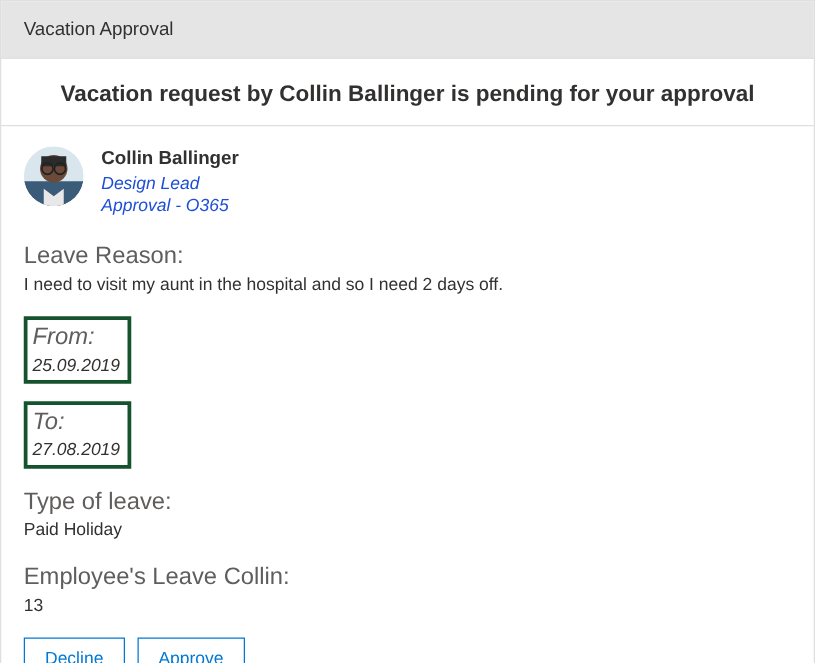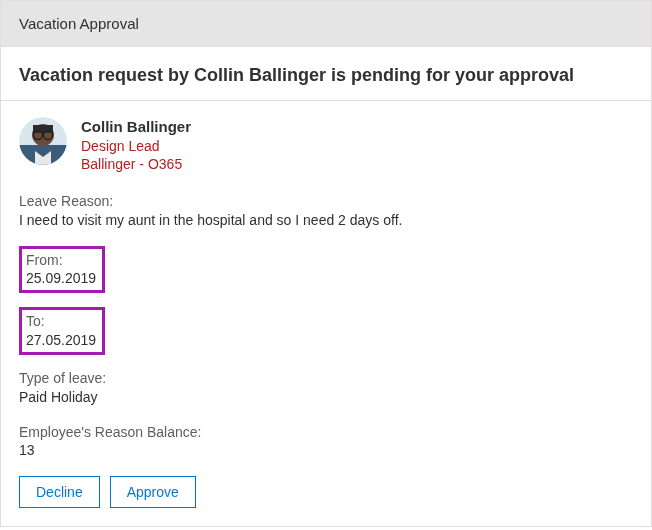--- a/index.html
+++ b/index.html
@@ -20,20 +20,21 @@
     padding: 14px 18px;
     font-size: 15px;
     color: #323130;
     border-bottom: 1px solid #e1dfdd;
   }
   .card-title {
     padding: 18px 18px 14px 18px;
     font-size: 18px;
     font-weight: 600;
     border-bottom: 1px solid #e1dfdd;
+    text-align: center;
   }
   .card-body {
     padding: 16px 18px 18px 18px;
   }
   .profile {
     display: flex;
     align-items: flex-start;
     gap: 14px;
     margin-bottom: 18px;
   }
@@ -45,40 +46,42 @@
     overflow: hidden;
   }
   .avatar svg { width: 100%; height: 100%; display:block; }
   .profile-info .name {
     font-weight: 600;
     font-size: 15px;
     line-height: 1.3;
   }
   .profile-info .role,
   .profile-info .location {
-    color: #b91c1c;
+    color: #1d4ed8;
     font-size: 14px;
     line-height: 1.35;
+    font-style: italic;
   }
   .field { margin-bottom: 16px; }
   .label {
     color: #605e5c;
-    font-size: 14px;
+    font-size: 19px;
     line-height: 1.35;
   }
   .value {
     color: #323130;
     font-size: 14px;
     line-height: 1.35;
   }
   .date-box {
     display: inline-block;
-    border: 3px solid #a21caf;
+    border: 3px solid #14532d;
     padding: 2px 6px 3px 4px;
     margin-bottom: 14px;
+    font-style: italic;
   }
   .date-box .label,
   .date-box .value { line-height: 1.3; }
   .actions {
     display: flex;
     gap: 10px;
     margin-top: 8px;
   }
   .btn {
     border: 1px solid #0078d4;
@@ -119,50 +122,50 @@
             <circle cx="19" cy="18" r="4.5" fill="none" stroke="#222" stroke-width="1.4"></circle>
             <circle cx="29" cy="18" r="4.5" fill="none" stroke="#222" stroke-width="1.4"></circle>
             <line x1="23.5" y1="18" x2="24.5" y2="18" stroke="#222" stroke-width="1.4"></line>
             <path d="M16 34 L24 40 L32 34 L32 48 L16 48 Z" fill="#e8e8e8"></path>
           </g>
         </svg>
       </div>
       <div class="profile-info">
         <div class="name">Collin Ballinger</div>
         <div class="role">Design Lead</div>
-        <div class="location">Ballinger - O365</div>
+        <div class="location">Approval - O365</div>
       </div>
     </div>
 
     <div class="field">
       <div class="label">Leave Reason:</div>
       <div class="value">I need to visit my aunt in the hospital and so I need 2 days off.</div>
     </div>
 
     <div>
       <div class="date-box">
         <div class="label">From:</div>
         <div class="value">25.09.2019</div>
       </div>
     </div>
 
     <div>
       <div class="date-box">
         <div class="label">To:</div>
-        <div class="value">27.05.2019</div>
+        <div class="value">27.08.2019</div>
       </div>
     </div>
 
     <div class="field">
       <div class="label">Type of leave:</div>
       <div class="value">Paid Holiday</div>
     </div>
 
     <div class="field">
-      <div class="label">Employee's Reason Balance:</div>
+      <div class="label">Employee's Leave Collin:</div>
       <div class="value">13</div>
     </div>
 
     <div class="actions">
       <button class="btn">Decline</button>
       <button class="btn">Approve</button>
     </div>
 
   </div>
 </div>

